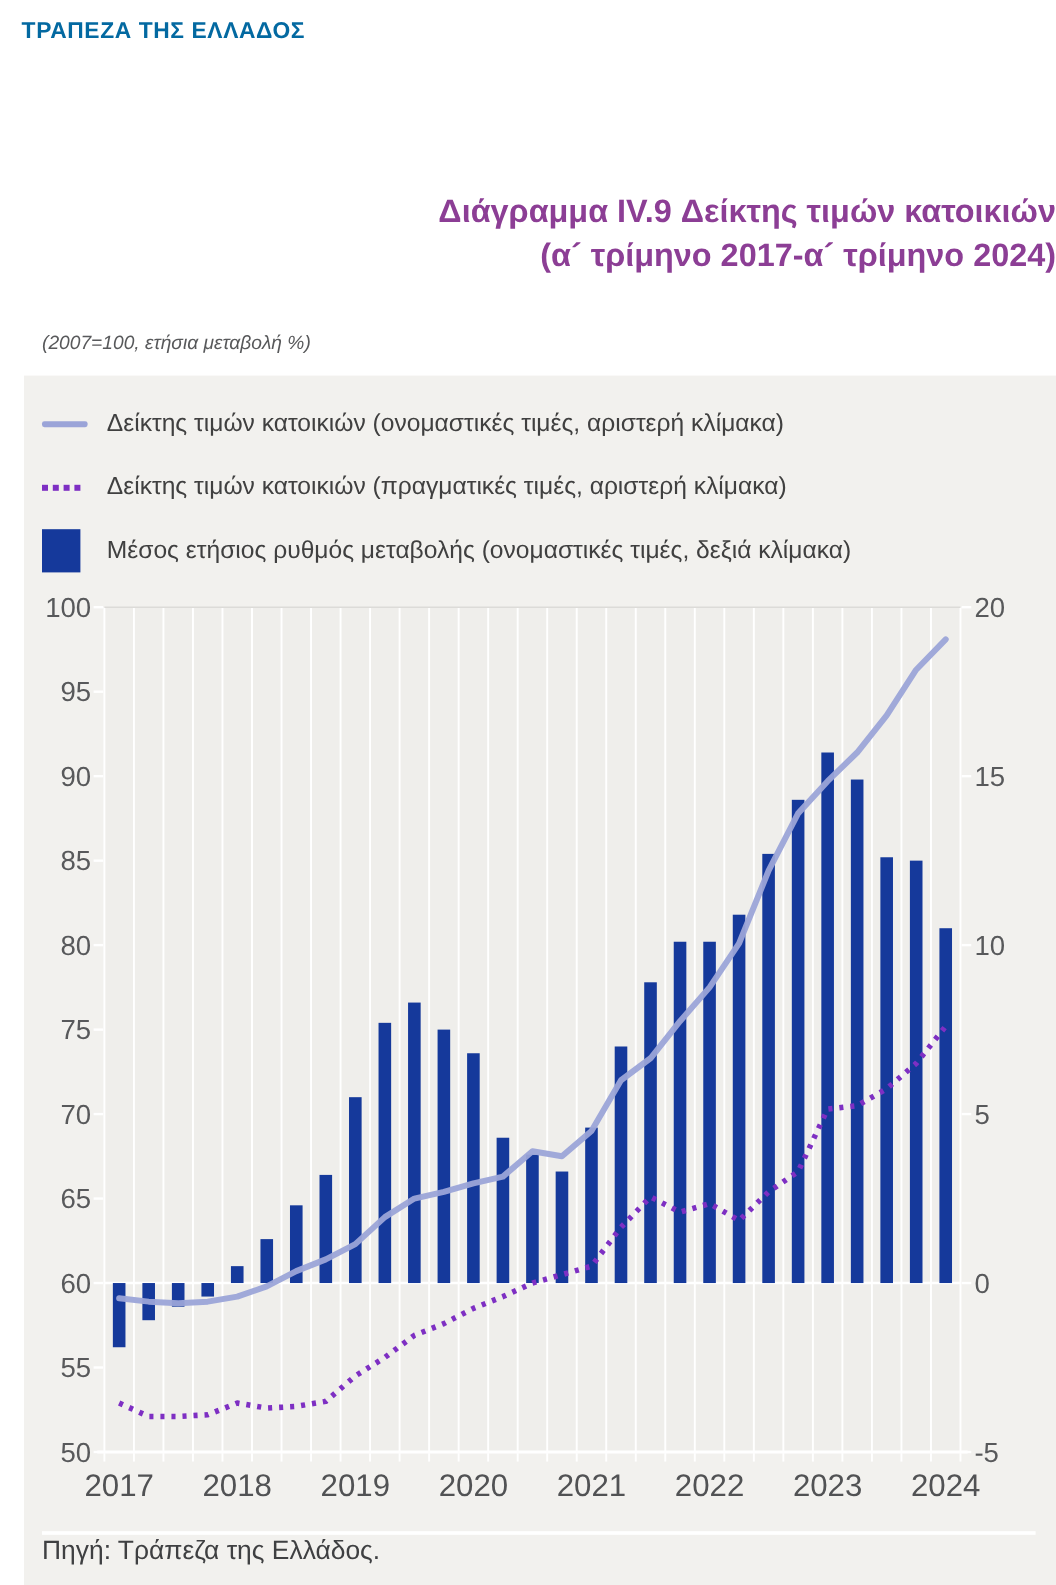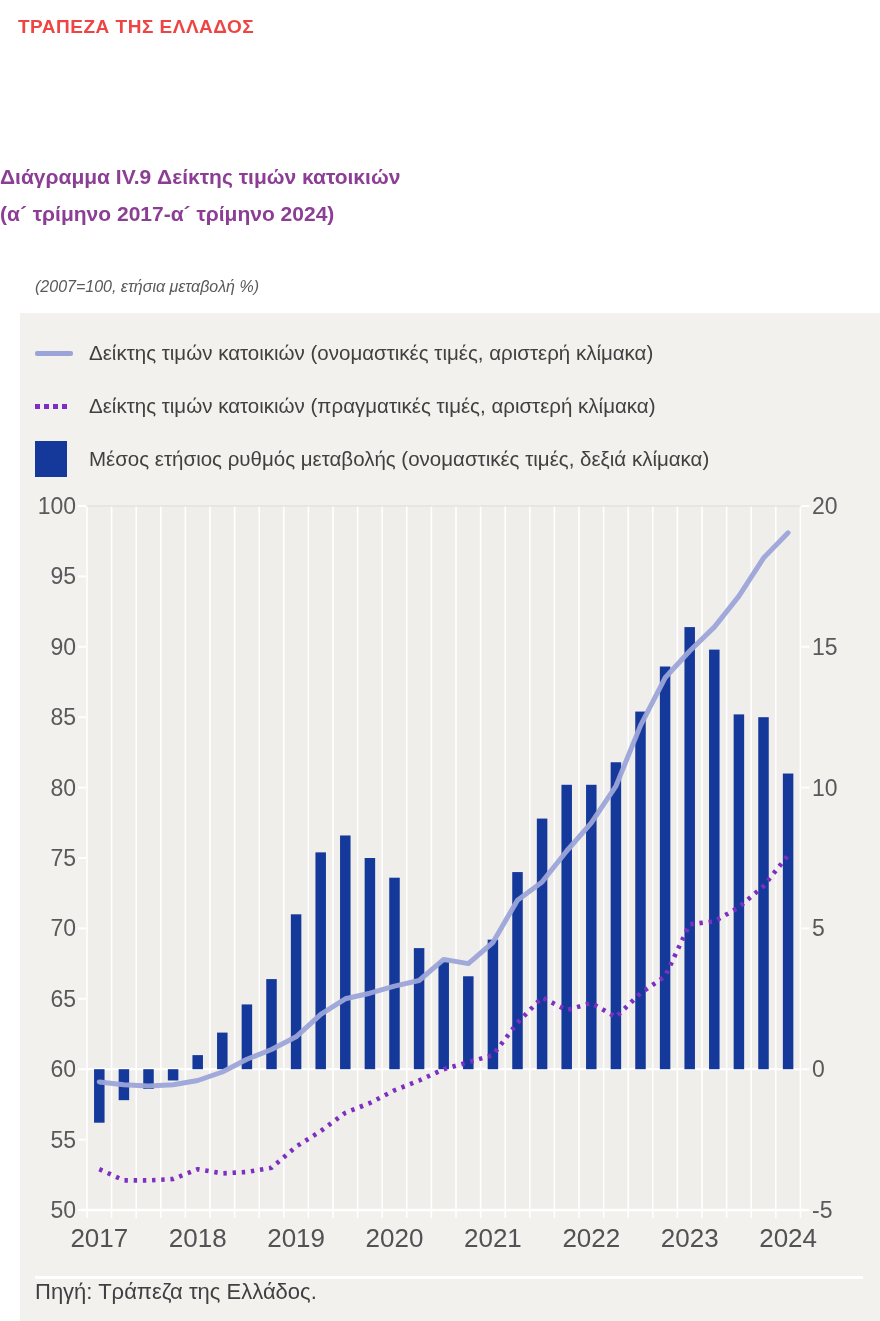--- a/index.html
+++ b/index.html
@@ -3,25 +3,25 @@
 <meta charset="utf-8">
 <style>
   html,body{margin:0;padding:0;}
   body{
     width:880px;height:1321px;position:relative;background:#ffffff;
     font-family:"Liberation Sans", sans-serif;
     -webkit-font-smoothing:antialiased;
   }
   .header{
     position:absolute;left:18px;top:16px;
-    font-size:19px;font-weight:bold;color:#ef4444;letter-spacing:0.5px;
+    font-size:19px;font-weight:bold;color:#0369a1;letter-spacing:0.5px;
   }
   .title{
-    position:absolute;left:0;top:158px;width:880px;text-align:left;
-    font-size:21px;font-weight:bold;color:#8c3e95;line-height:37px;
+    position:absolute;left:0;top:158px;width:880px;text-align:right;
+    font-size:27px;font-weight:bold;color:#8c3e95;line-height:37px;
   }
   .subtitle{
     position:absolute;left:35px;top:278px;
     font-size:16px;font-style:italic;color:#58595b;
   }
   .panel{
     position:absolute;left:20px;top:313px;width:860px;height:1008px;
     background:#f2f1ee;
   }
   .legend{

